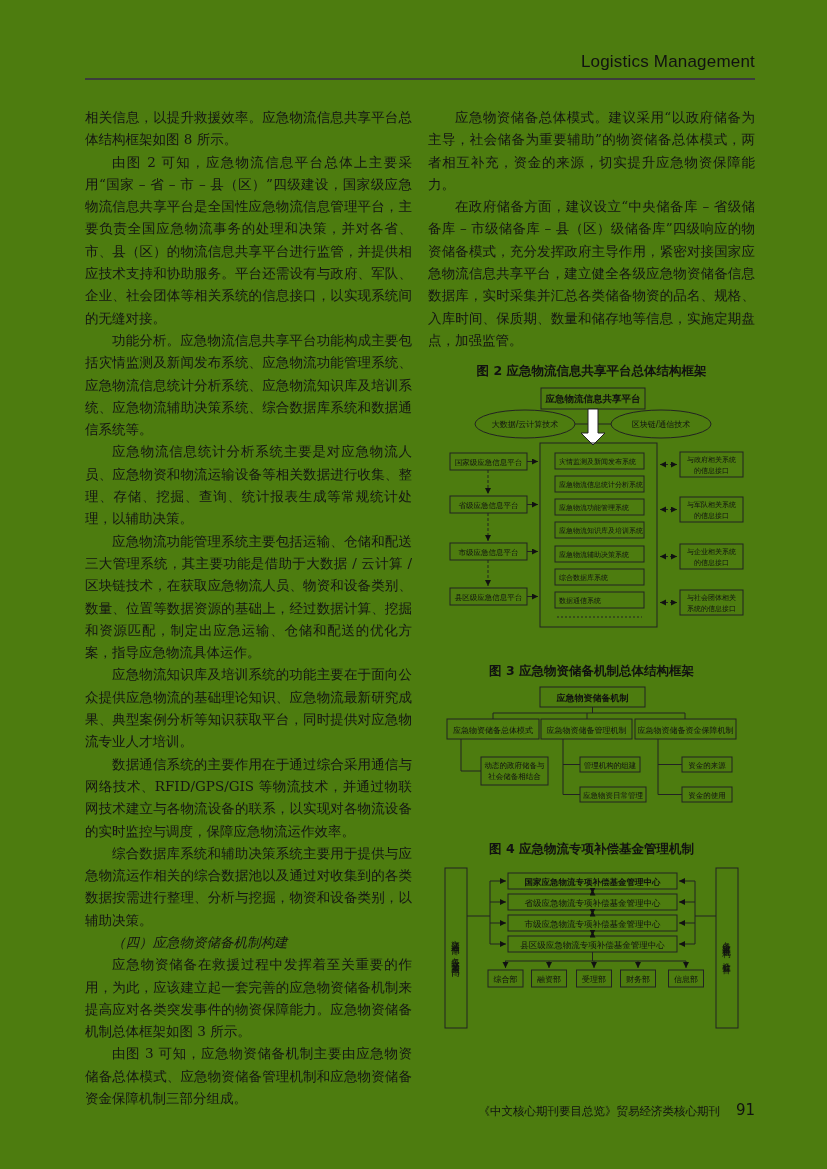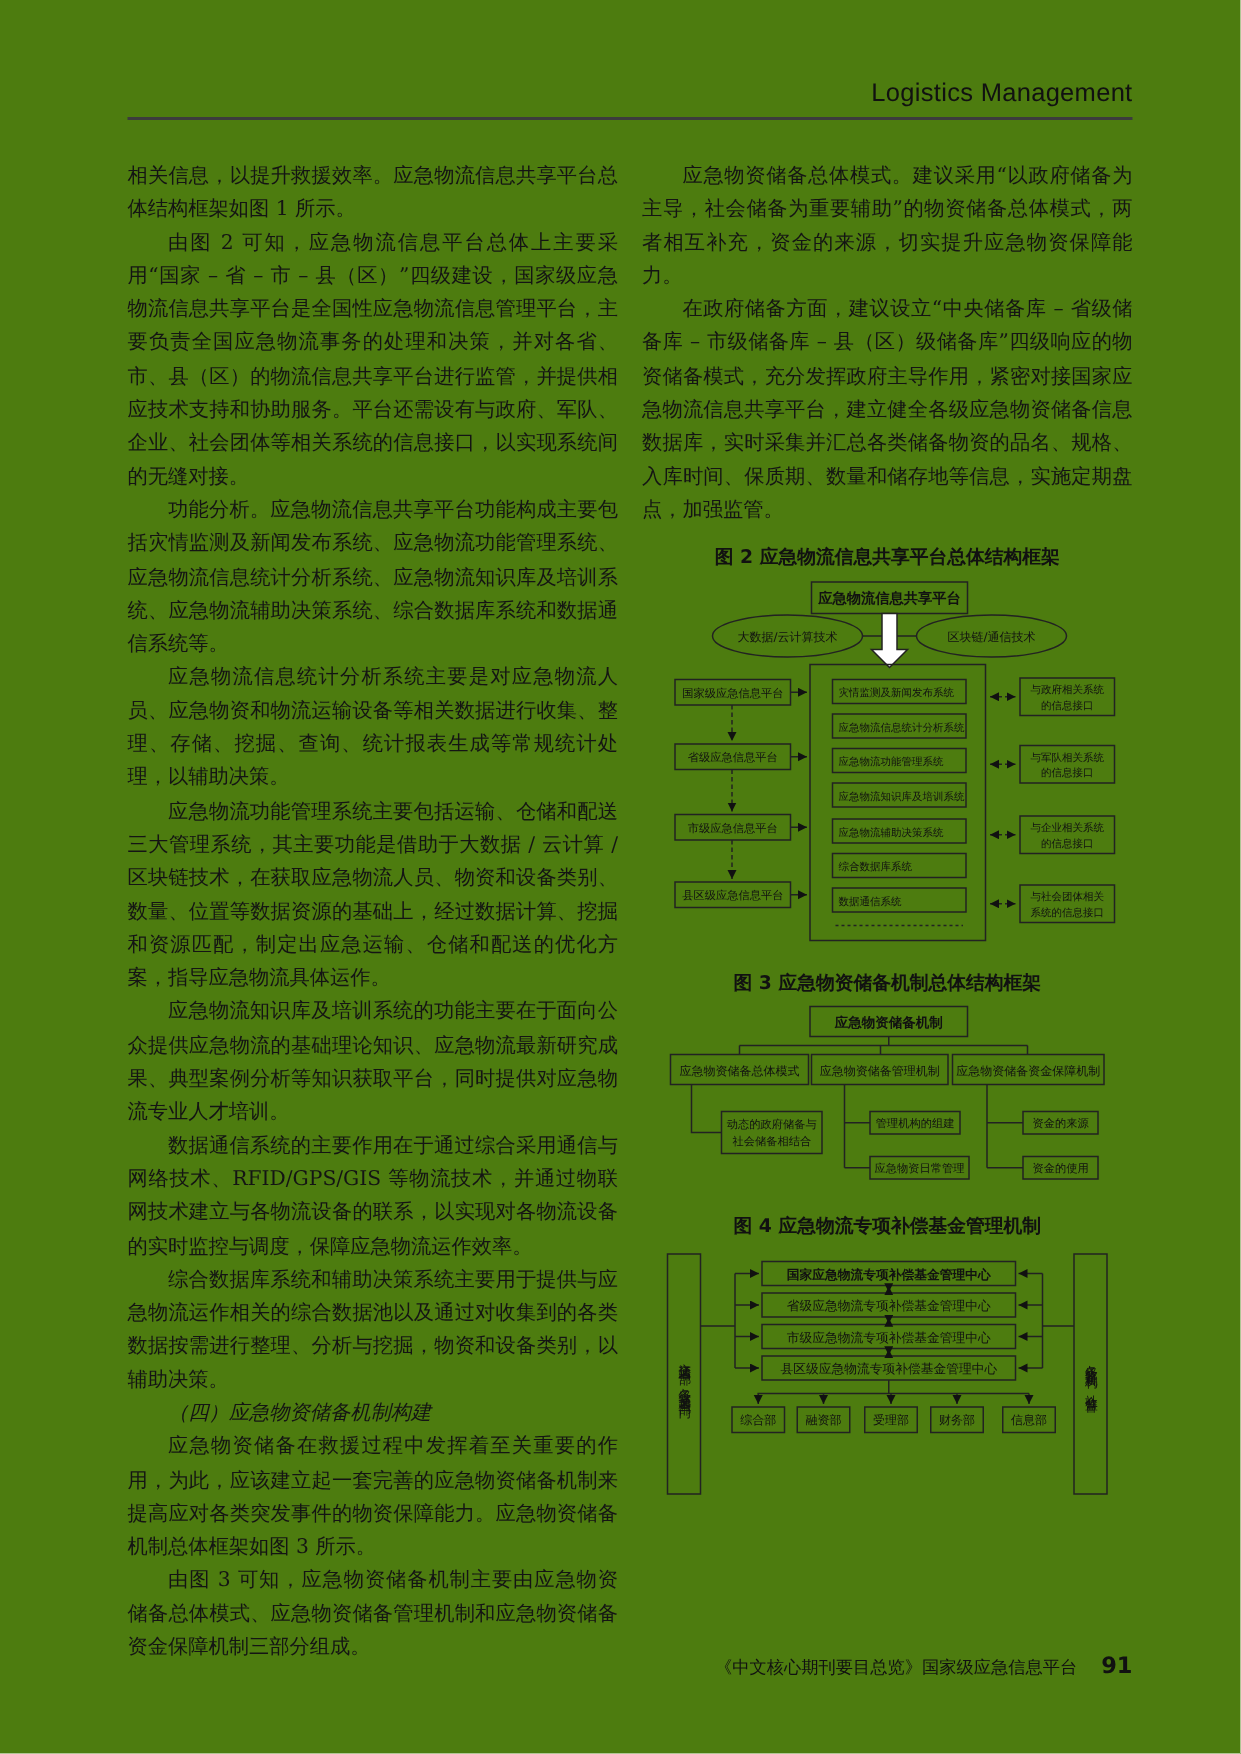--- a/index.html
+++ b/index.html
@@ -23,45 +23,45 @@
     font-size:13.5px; line-height:22.3px; text-align:justify;
     text-indent:2em; color:#141414;
   }
   p.no-indent { text-indent:0; }
   p.subhead { font-style:italic; }
   .fig-caption {
     font-family:"DejaVu Sans","Liberation Sans",sans-serif;
     font-weight:bold; font-size:12.5px; text-align:center;
     margin:12px 0 5px; color:#111;
   }
-  .fig-caption.later { margin-top:10px; }
+  .fig-caption.later { margin-top:26px; }
   svg.figure { display:block; width:327px; height:auto; }
   svg text { font-family:"DejaVu Sans","Liberation Sans",sans-serif; fill:#111; }
   .footer {
     position:absolute; right:72px; bottom:50px;
     display:flex; align-items:baseline; gap:16px;
     font-family:"DejaVu Sans","Liberation Sans",sans-serif; color:#111;
   }
   .footer-note { font-size:11.5px; font-weight:500; }
-  .footer-page { font-size:15px; font-weight:bold; }
+  .footer-page { font-size:15px; font-weight:normal; }
 </style>
 </head>
 <body>
 
 <div class="page">
 
   <div class="header">
     <div class="header-title">Logistics Management</div>
     <div class="header-rule"></div>
   </div>
 
   <div class="columns">
 
     <div class="col">
-      <p class="body-par no-indent">相关信息，以提升救援效率。应急物流信息共享平台总体结构框架如图 1 所示。</p>
+      <p class="body-par no-indent">相关信息，以提升救援效率。应急物流信息共享平台总体结构框架如图 8 所示。</p>
       <p class="body-par">由图 2 可知，应急物流信息平台总体上主要采用“国家 – 省 – 市 – 县（区）”四级建设，国家级应急物流信息共享平台是全国性应急物流信息管理平台，主要负责全国应急物流事务的处理和决策，并对各省、市、县（区）的物流信息共享平台进行监管，并提供相应技术支持和协助服务。平台还需设有与政府、军队、企业、社会团体等相关系统的信息接口，以实现系统间的无缝对接。</p>
       <p class="body-par">功能分析。应急物流信息共享平台功能构成主要包括灾情监测及新闻发布系统、应急物流功能管理系统、应急物流信息统计分析系统、应急物流知识库及培训系统、应急物流辅助决策系统、综合数据库系统和数据通信系统等。</p>
       <p class="body-par">应急物流信息统计分析系统主要是对应急物流人员、应急物资和物流运输设备等相关数据进行收集、整理、存储、挖掘、查询、统计报表生成等常规统计处理，以辅助决策。</p>
       <p class="body-par">应急物流功能管理系统主要包括运输、仓储和配送三大管理系统，其主要功能是借助于大数据 / 云计算 / 区块链技术，在获取应急物流人员、物资和设备类别、数量、位置等数据资源的基础上，经过数据计算、挖掘和资源匹配，制定出应急运输、仓储和配送的优化方案，指导应急物流具体运作。</p>
       <p class="body-par">应急物流知识库及培训系统的功能主要在于面向公众提供应急物流的基础理论知识、应急物流最新研究成果、典型案例分析等知识获取平台，同时提供对应急物流专业人才培训。</p>
       <p class="body-par">数据通信系统的主要作用在于通过综合采用通信与网络技术、RFID/GPS/GIS 等物流技术，并通过物联网技术建立与各物流设备的联系，以实现对各物流设备的实时监控与调度，保障应急物流运作效率。</p>
       <p class="body-par">综合数据库系统和辅助决策系统主要用于提供与应急物流运作相关的综合数据池以及通过对收集到的各类数据按需进行整理、分析与挖掘，物资和设备类别，以辅助决策。</p>
       <p class="body-par subhead">（四）应急物资储备机制构建</p>
       <p class="body-par">应急物资储备在救援过程中发挥着至关重要的作用，为此，应该建立起一套完善的应急物资储备机制来提高应对各类突发事件的物资保障能力。应急物资储备机制总体框架如图 3 所示。</p>
       <p class="body-par">由图 3 可知，应急物资储备机制主要由应急物资储备总体模式、应急物资储备管理机制和应急物资储备资金保障机制三部分组成。</p>
@@ -235,17 +235,17 @@
         <text x="77.5" y="118.5" text-anchor="middle" font-size="8">综合部</text>
         <text x="121" y="118.5" text-anchor="middle" font-size="8">融资部</text>
         <text x="166" y="118.5" text-anchor="middle" font-size="8">受理部</text>
         <text x="210" y="118.5" text-anchor="middle" font-size="8">财务部</text>
         <text x="258" y="118.5" text-anchor="middle" font-size="8">信息部</text>
       </svg>
     </div>
   </div>
 
   <div class="footer">
-    <span class="footer-note">《中文核心期刊要目总览》国家级应急信息平台</span>
+    <span class="footer-note">《中文核心期刊要目总览》贸易经济类核心期刊</span>
     <span class="footer-page">91</span>
   </div>
 
 </div>
 
 </body></html>

